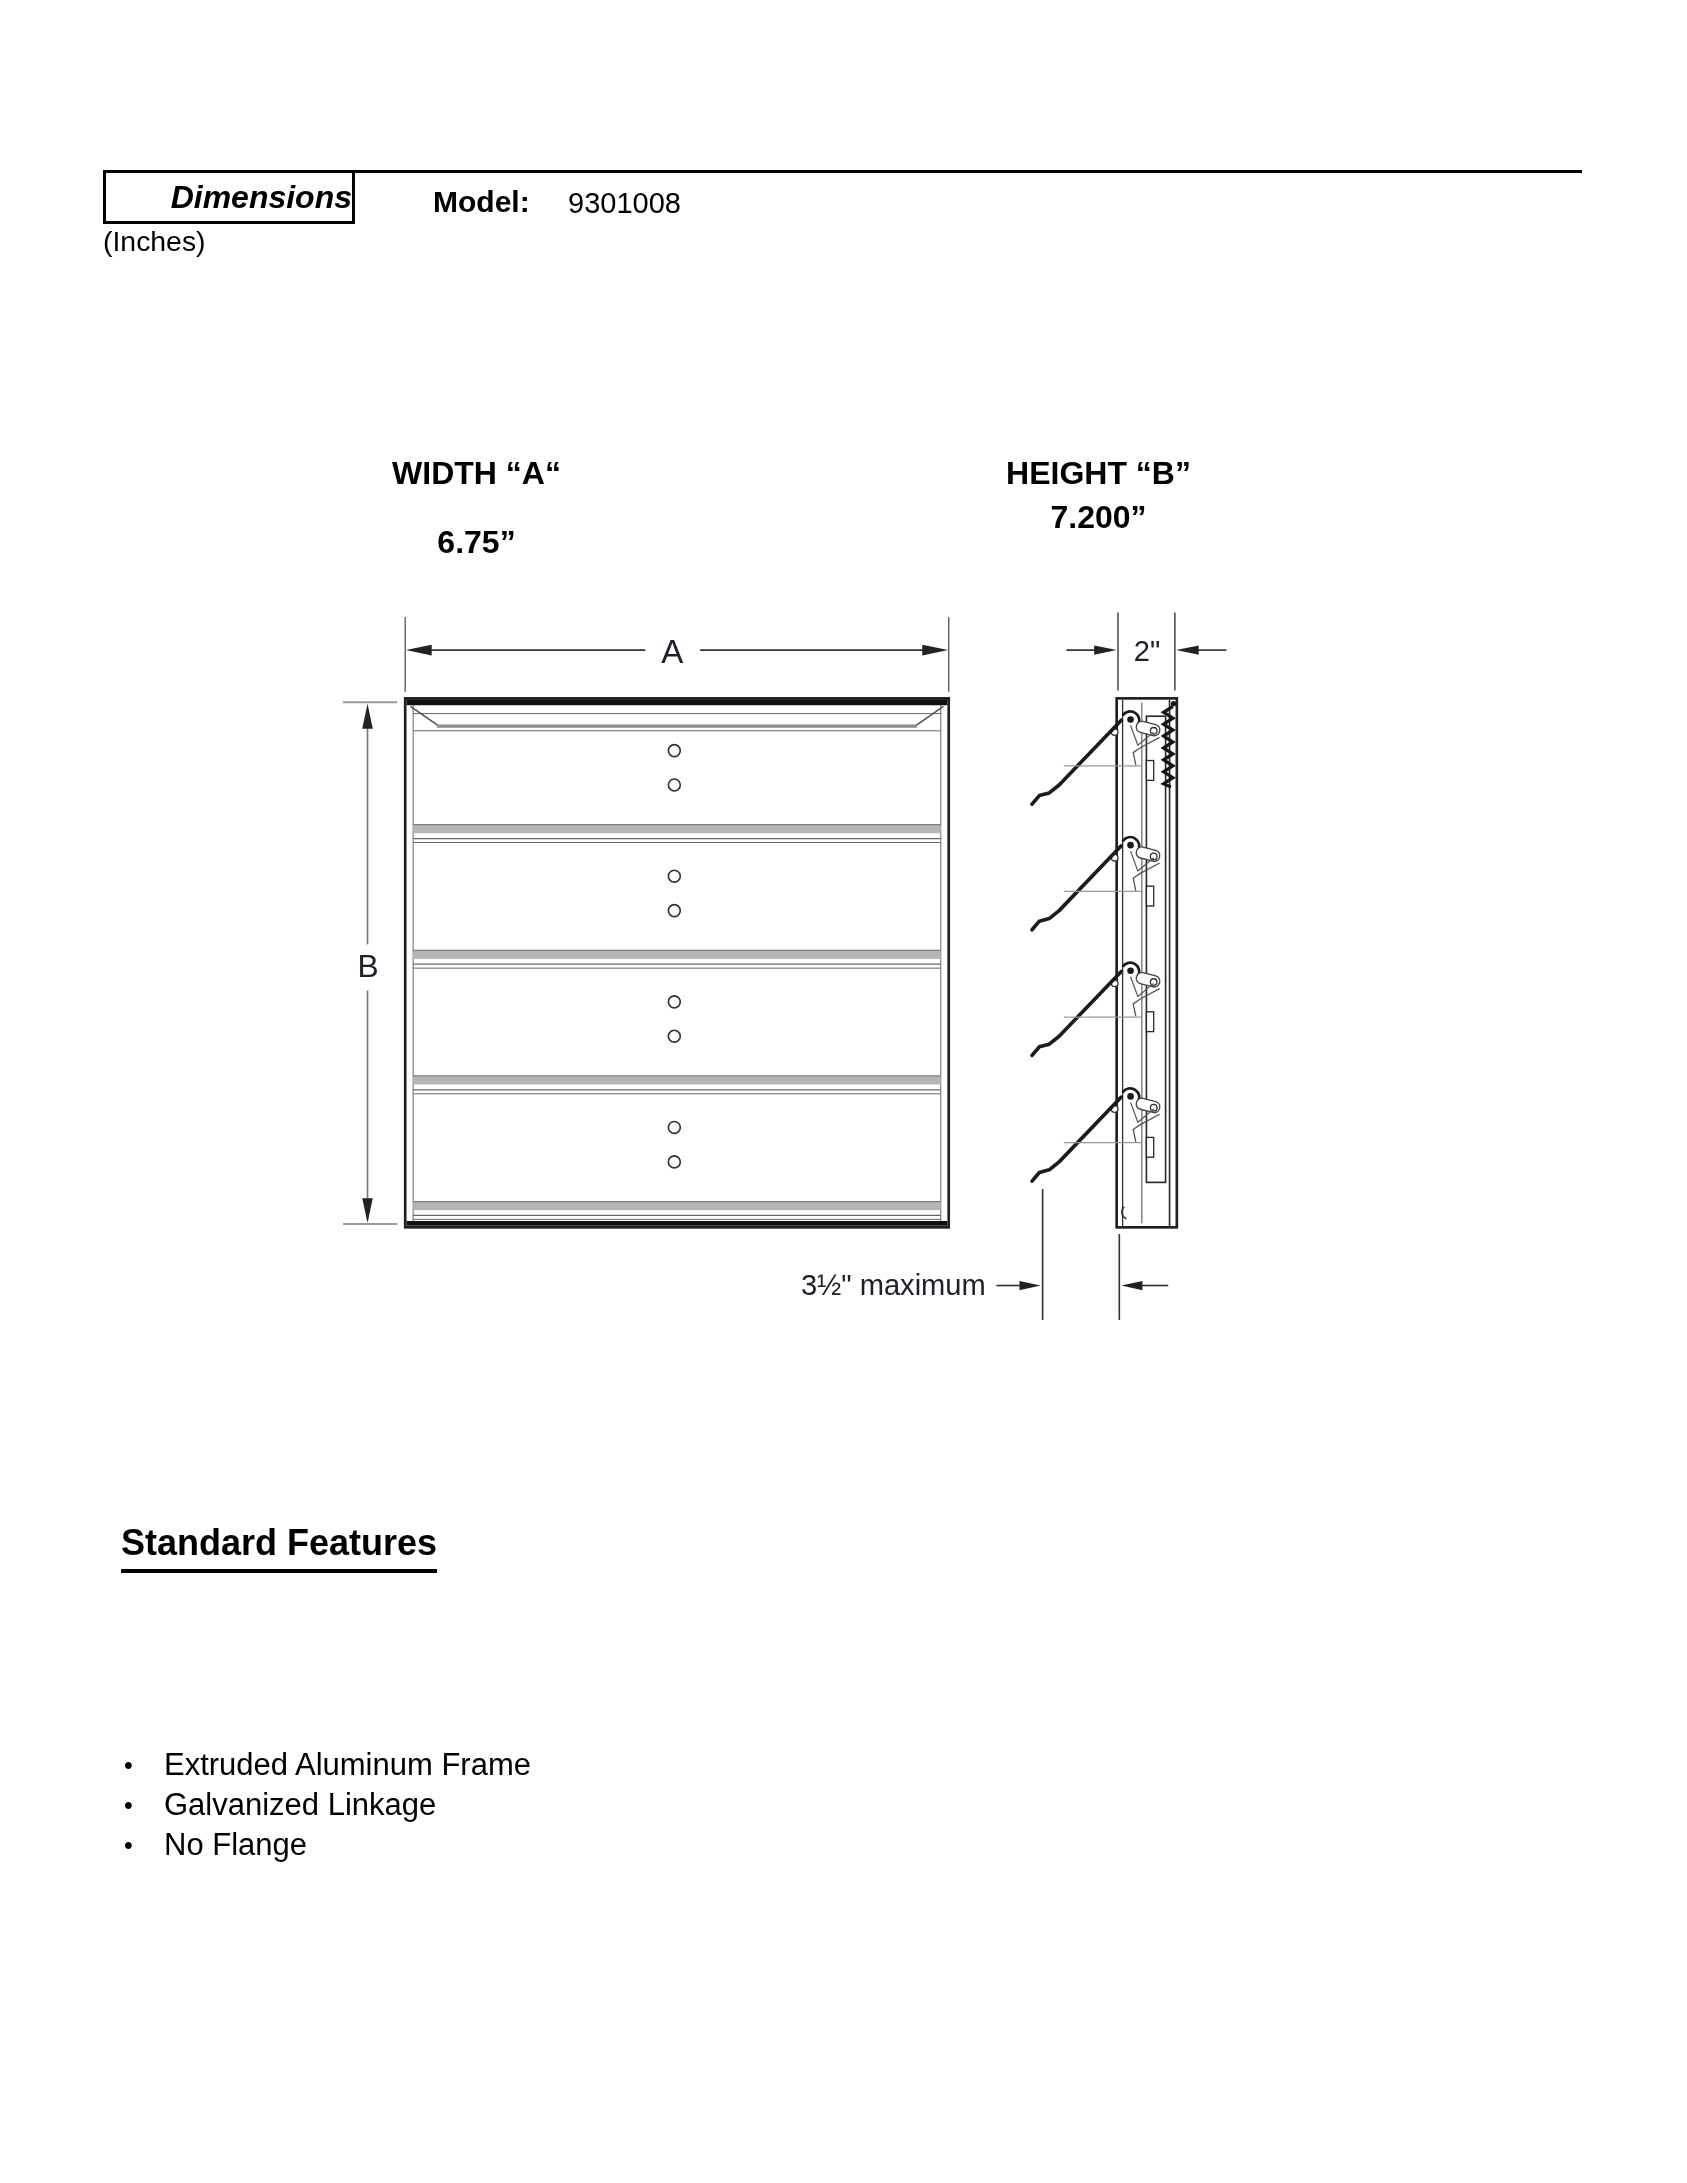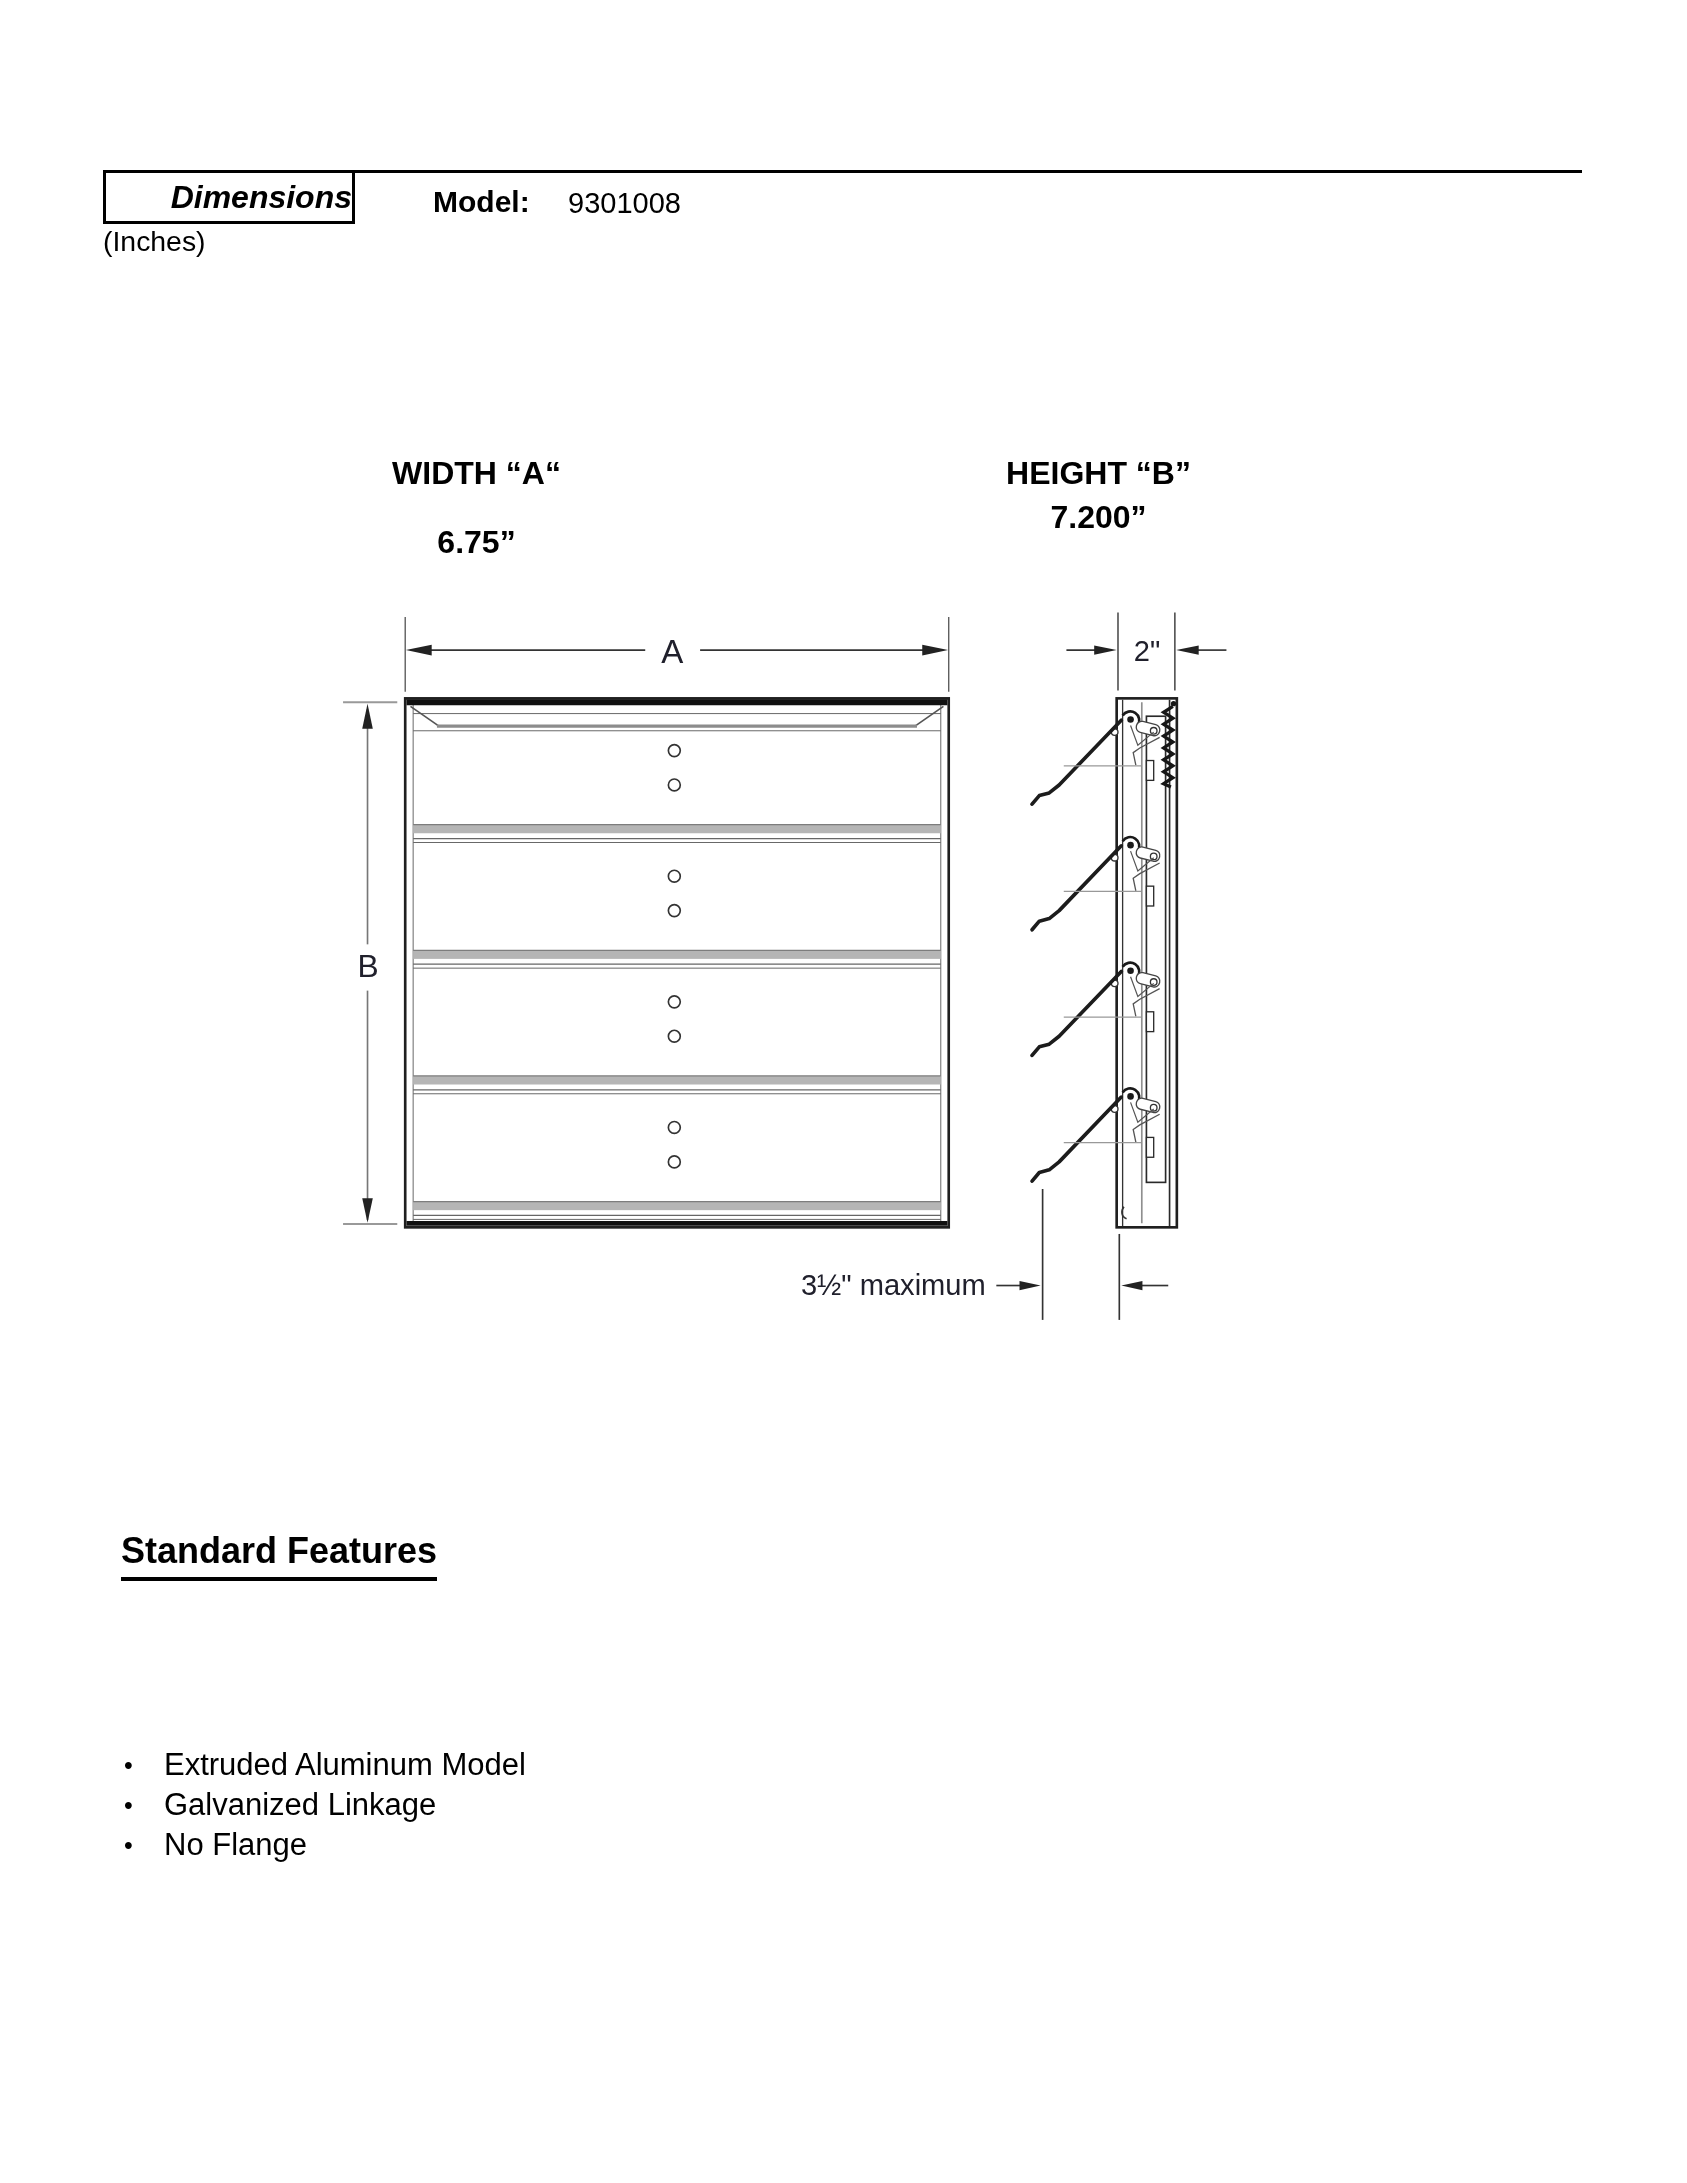--- a/index.html
+++ b/index.html
@@ -18,21 +18,21 @@
   .wh{width:265px;text-align:center;font-size:32px;font-weight:bold;line-height:40px;}
   .w-label{left:344px;top:453px;}
   .w-value{left:344px;top:497px;margin-top:25px;}
   .h-label{left:966px;top:453px;}
   .h-value{left:966px;top:497px;}
   
   .drawing{left:291px;top:582px;}
   .cad-label{font-family:"Liberation Sans", sans-serif;fill:#20202c;}
   
   .feat-head{left:121px;top:1522px;font-size:36px;font-weight:bold;
-             border-bottom:4px solid #000;padding-bottom:5.3px;display:inline-block;margin-top:8px;}
+             border-bottom:4px solid #000;padding-bottom:5.3px;display:inline-block;}
   .feat-sub{left:127px;top:1653px;font-size:36px;font-weight:bold;
             border-bottom:4px solid #000;padding-bottom:5.3px;display:inline-block;}
   .bullet-row{left:124px;width:794px;height:40px;font-size:31px;display:flex;align-items:center;}
   .bullet-dot{width:40px;font-size:25px;}
   .b1{top:1745px;} .b2{top:1785px;} .b3{top:1825px;}
 </style>
 </head>
 <body>
 
 <div class="page">
@@ -152,21 +152,21 @@
       <line x1="1724" y1="1944" x2="1766" y2="1944" stroke="#333" stroke-width="2.5"></line>
       <polygon points="1695,1944 1727,1937 1727,1951" fill="#222"></polygon>
       <text class="cad-label" x="1490" y="1958" font-size="44" text-anchor="end">3½" maximum</text>
     </g>
   </svg>
 
   <div class="abs feat-head">Standard Features</div>
 
   <div class="abs bullet-row b1">
     <span class="bullet-dot">•</span>
-    <span>Extruded Aluminum Model</span>
+    <span>Extruded Aluminum Frame</span>
   </div>
   <div class="abs bullet-row b2">
     <span class="bullet-dot">•</span>
     <span>Galvanized Linkage</span>
   </div>
   <div class="abs bullet-row b3">
     <span class="bullet-dot">•</span>
     <span>No Flange</span>
   </div>
 

